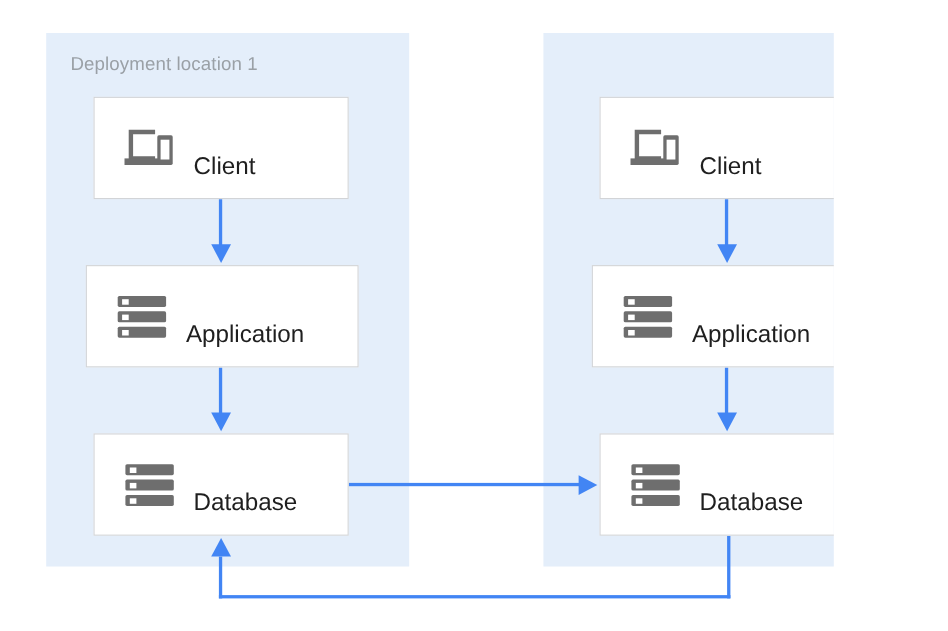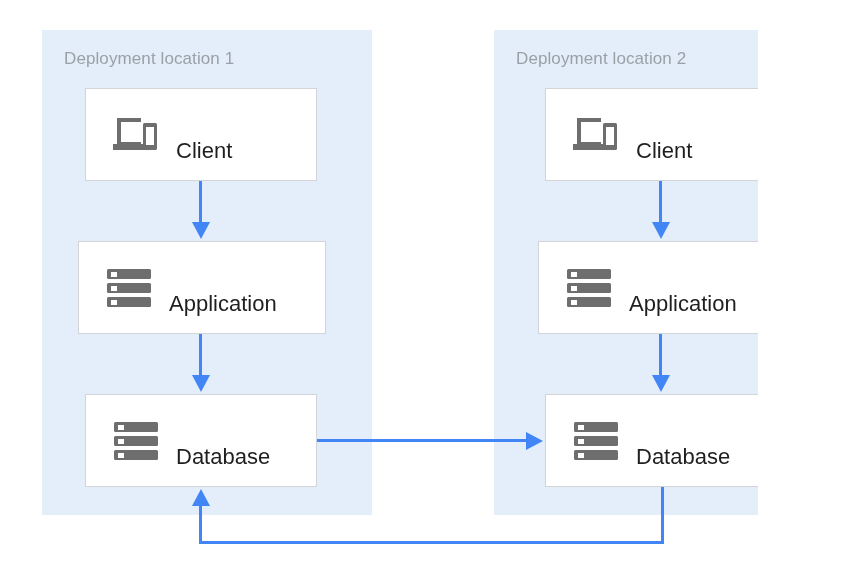--- a/index.html
+++ b/index.html
@@ -92,21 +92,20 @@
 <body>
 
 <div id="diagram">
 
   <div class="region" style="left:42px; top:30px; width:330px; height:485px; background:#e4eefa;"></div>
 
   <div class="region" style="left:494px; top:30px; width:334px; height:485px; background:#e4eefa;"></div>
 
   <div class="region-label" style="left:64px; top:49px;">Deployment location 1</div>
 
-  <div class="region-label" style="left:516px; top:49px;">Deployment location 2</div>
 
   <div class="edge-line" style="left:199px; top:181px; width:3px; height:45px;"></div>
   <div class="edge-head head-down" style="left:191.5px; top:222px;"></div>
 
   <div class="edge-line" style="left:199px; top:334px; width:3px; height:45px;"></div>
   <div class="edge-head head-down" style="left:191.5px; top:375px;"></div>
 
   <div class="edge-line" style="left:659px; top:181px; width:3px; height:45px;"></div>
   <div class="edge-head head-down" style="left:651.5px; top:222px;"></div>
 

